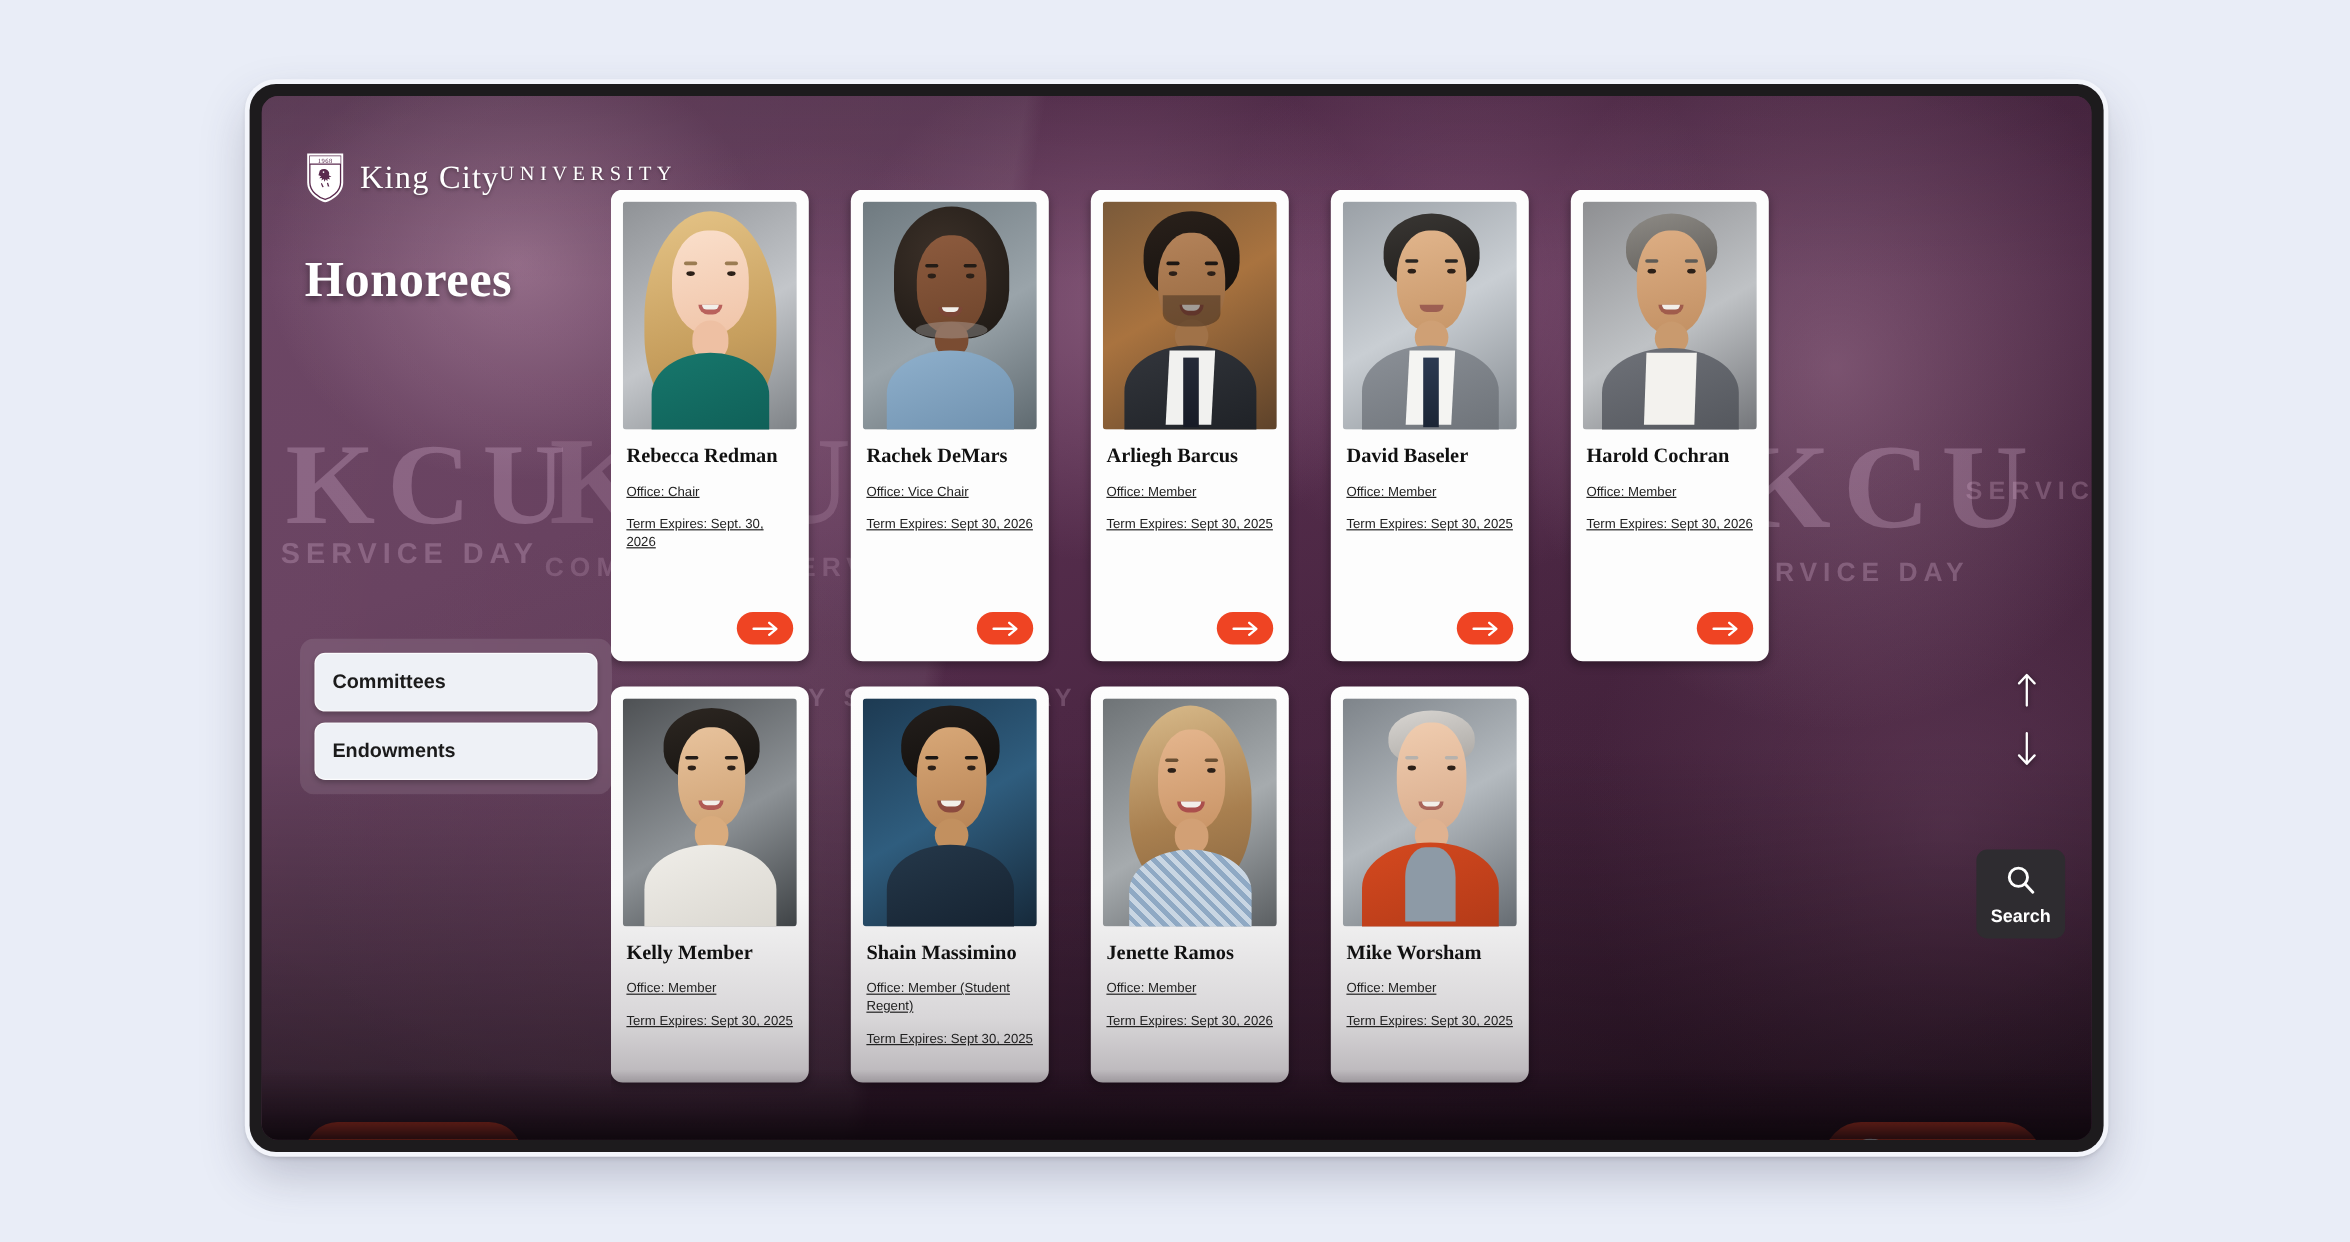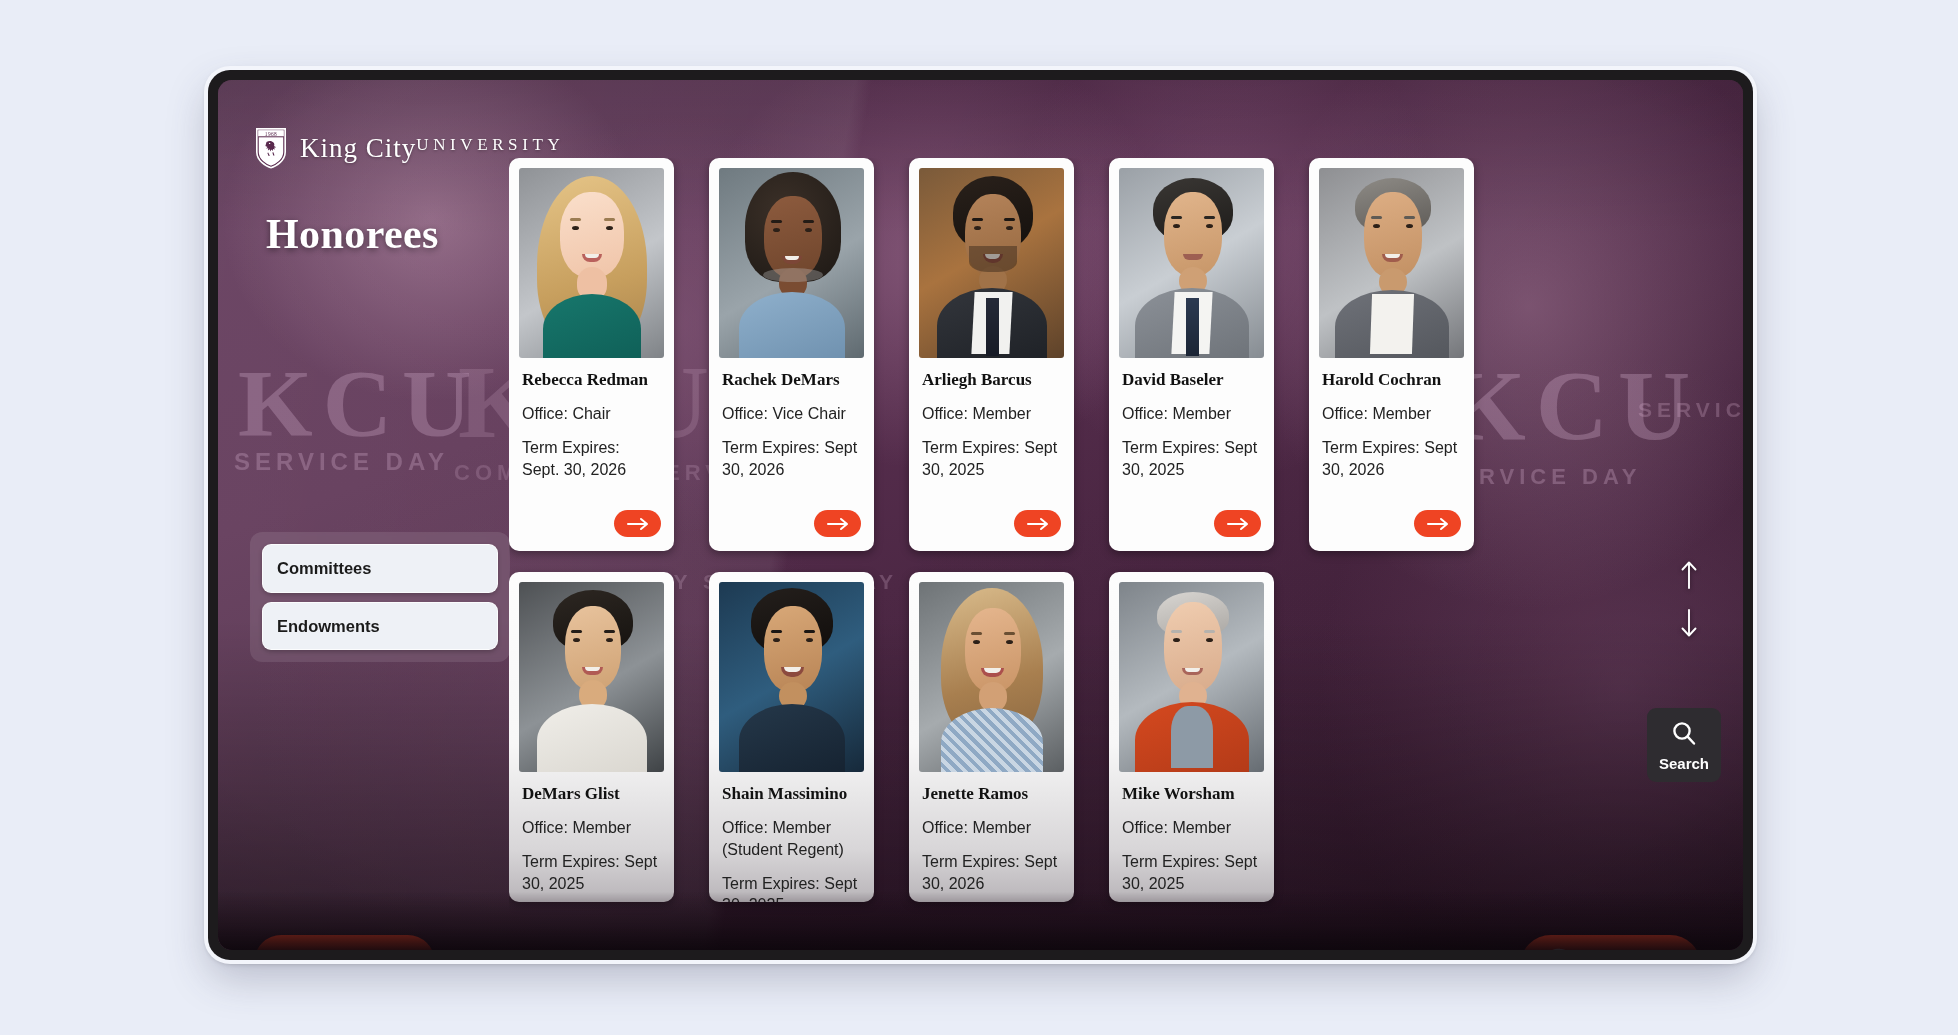--- a/index.html
+++ b/index.html
@@ -89,21 +89,21 @@
 
   
   #brand { position: absolute; left: 36px; top: 46px; display: flex; align-items: center; gap: 12px; }
   #crest { width: 34px; height: 44px; position: relative; flex: none; }
   #crest svg { display: block; }
   #wordmark { display: flex; flex-direction: row; color: #fff; font-family: "Liberation Serif", serif; text-shadow: 0 1px 3px rgba(0,0,0,0.35); }
   #wordmark-line1 { font-size: 27px; letter-spacing: 1px; line-height: 1.05; }
   #wordmark-line2 { font-size: 17px; letter-spacing: 4.6px; line-height: 1.2; margin-top: 1px; }
 
   #page-title {
-    position: absolute; left: 48px; top: 130px;
+    position: absolute; left: 36px; top: 130px;
     color: #fff; font-family: "Liberation Serif", serif;
     font-size: 42px; font-weight: 700; letter-spacing: 0.4px;
     text-shadow: 0 2px 6px rgba(0,0,0,0.45);
   }
 
   
   #sidebar {
     position: absolute; left: 32px; top: 452px;
     width: 260px; padding: 12px 12px;
     background: rgba(255,255,255,0.10);
@@ -198,21 +198,21 @@
     overflow: hidden;
     position: relative;
   }
   .card-body { padding: 12px 13px 0; }
   .card-name {
     font-family: "Liberation Serif", serif;
     font-size: 17px; font-weight: 700; color: #111;
     line-height: 1.2; margin-bottom: 13px;
   }
   .card-office, .card-term {
-    font-size: 16px; color: #222; line-height: 1.35; margin-bottom: 12px;
+    font-size: 11px; color: #222; line-height: 1.35; margin-bottom: 12px; text-decoration: underline;
   }
   .card-arrow {
     position: absolute; right: 13px; bottom: 14px;
     width: 47px; height: 27px; border-radius: 999px;
     background: #ef4423;
     display: flex; align-items: center; justify-content: center;
     border: none; cursor: pointer;
   }
   
   #row2-fade {
@@ -475,21 +475,21 @@
             <div class="neck" style="left:60px;top:98px;width:28px;height:30px;background:#d9ab7d"></div>
             <div class="cloth" style="left:18px;top:122px;width:110px;height:74px;background:linear-gradient(160deg,#f0eee9,#d9d6cf)"></div>
             <div class="brow" style="left:52px;top:48px;background:#241d18"></div>
             <div class="brow" style="left:85px;top:48px;background:#241d18"></div>
             <div class="eye" style="left:54px;top:56px;"></div>
             <div class="eye" style="left:87px;top:56px;"></div>
             <div class="mouth" style="left:63px;top:85px;width:21px;height:8px;background:#b05a54"></div>
             <div class="teeth" style="left:66px;top:85px;width:15px;height:4px;"></div>
           </div>
           <div class="card-body">
-            <div class="card-name">DeMars Glist</div>
+            <div class="card-name">Kelly Member</div>
             <div class="card-office">Office: Member</div>
             <div class="card-term">Term Expires: Sept 30, 2025</div>
           </div>
         </div>
 
         <div class="card row2">
           <div class="card-photo">
             <div class="bgwall" style="background:linear-gradient(150deg,#1d3a52,#2f5d7e 50%,#16293a)"></div>
             <div class="hair" style="left:32px;top:6px;width:82px;height:66px;background:linear-gradient(165deg,#241f1c,#100d0b)"></div>
             <div class="skin" style="left:45px;top:24px;width:58px;height:86px;background:linear-gradient(165deg,#d8a878,#b88455)"></div>

